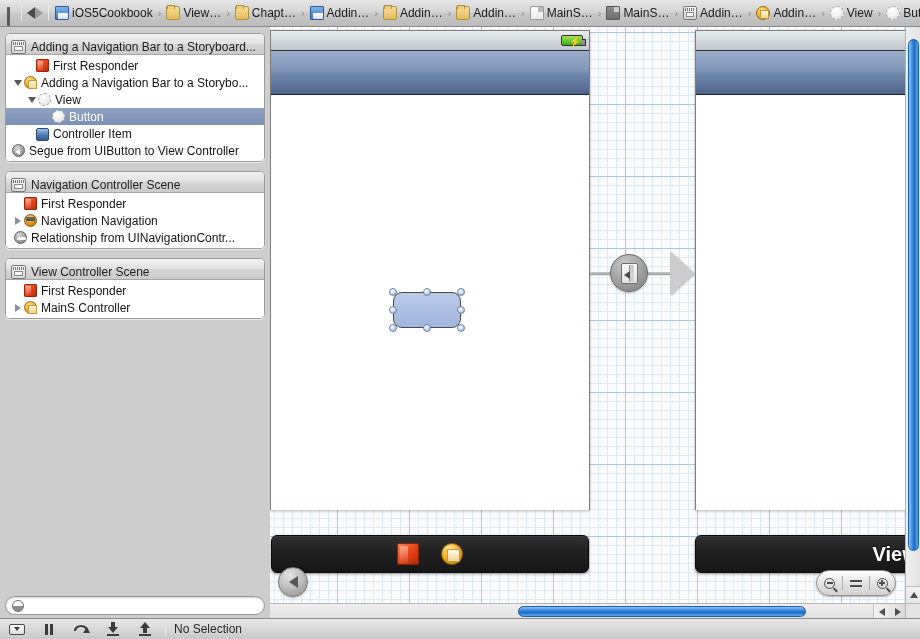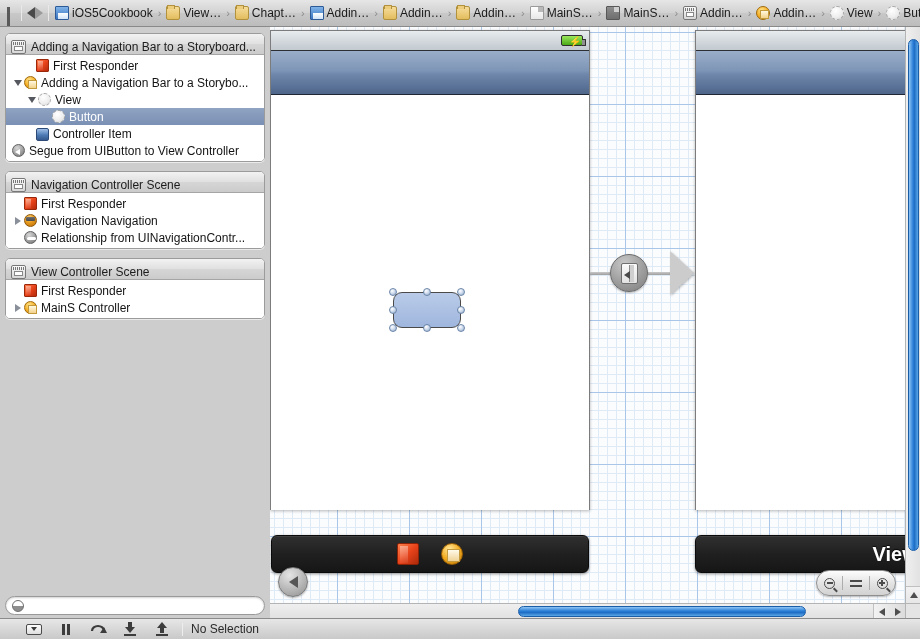--- a/index.html
+++ b/index.html
@@ -143,21 +143,21 @@
     display:flex; align-items:center; padding:0 6px;
     box-shadow:inset 0 1px 2px rgba(0,0,0,.18);
   }
   .filter-ic { width:12px; height:12px; border-radius:50%;
     background:linear-gradient(to bottom,#fff 0 45%,#8e8e8e 45% 100%);
     border:1px solid #6e6e6e; }
   .statusbar {
     position:absolute; left:0; bottom:0; width:920px; height:21px;
     background:linear-gradient(to bottom,#e7e7e7,#c9c9c9);
     border-top:1px solid #8c8c8c;
-    display:flex; align-items:center; padding-left:18px; gap:0;
+    display:flex; align-items:center; padding-left:1px; gap:0;
   }
   .dbg { width:32px; height:21px; display:flex; align-items:center; justify-content:center; }
   .dbg-box { width:16px; height:11px; border:1px solid #4a4a4a; border-radius:2px;
     background:linear-gradient(to bottom,#fdfdfd,#dedede); display:flex;
     align-items:center; justify-content:center; }
   .dbg-box i { width:0;height:0;border-left:3px solid transparent;border-right:3px solid transparent;
     border-top:4px solid #3a3a3a; }
   .dbg-pause { display:flex; gap:2px; }
   .dbg-pause i { width:3px; height:11px; background:#3c3c3c; }
   .dbg-txt { font-size:12px; color:#2a2a2a; }
@@ -473,21 +473,21 @@
           <span class="ic ic-fr"></span>
           <span class="txt">First Responder</span>
         </div>
         <div class="row" style="padding-left:6px">
           <span class="disc">
               <i class="t-right"></i>
             </span>
           <span class="ic ic-navctrl"></span>
           <span class="txt">Navigation Navigation</span>
         </div>
-        <div class="row" style="padding-left:18px">
+        <div class="row" style="padding-left:8px">
           <span class="ic ic-relation"></span>
           <span class="txt">Relationship from UINavigationContr...</span>
         </div>
       </div>
     </div>
 
     <div class="scene-box">
       <div class="scene-head">
         <span class="ic ic-scene"></span>
         <span>View Controller Scene</span>

